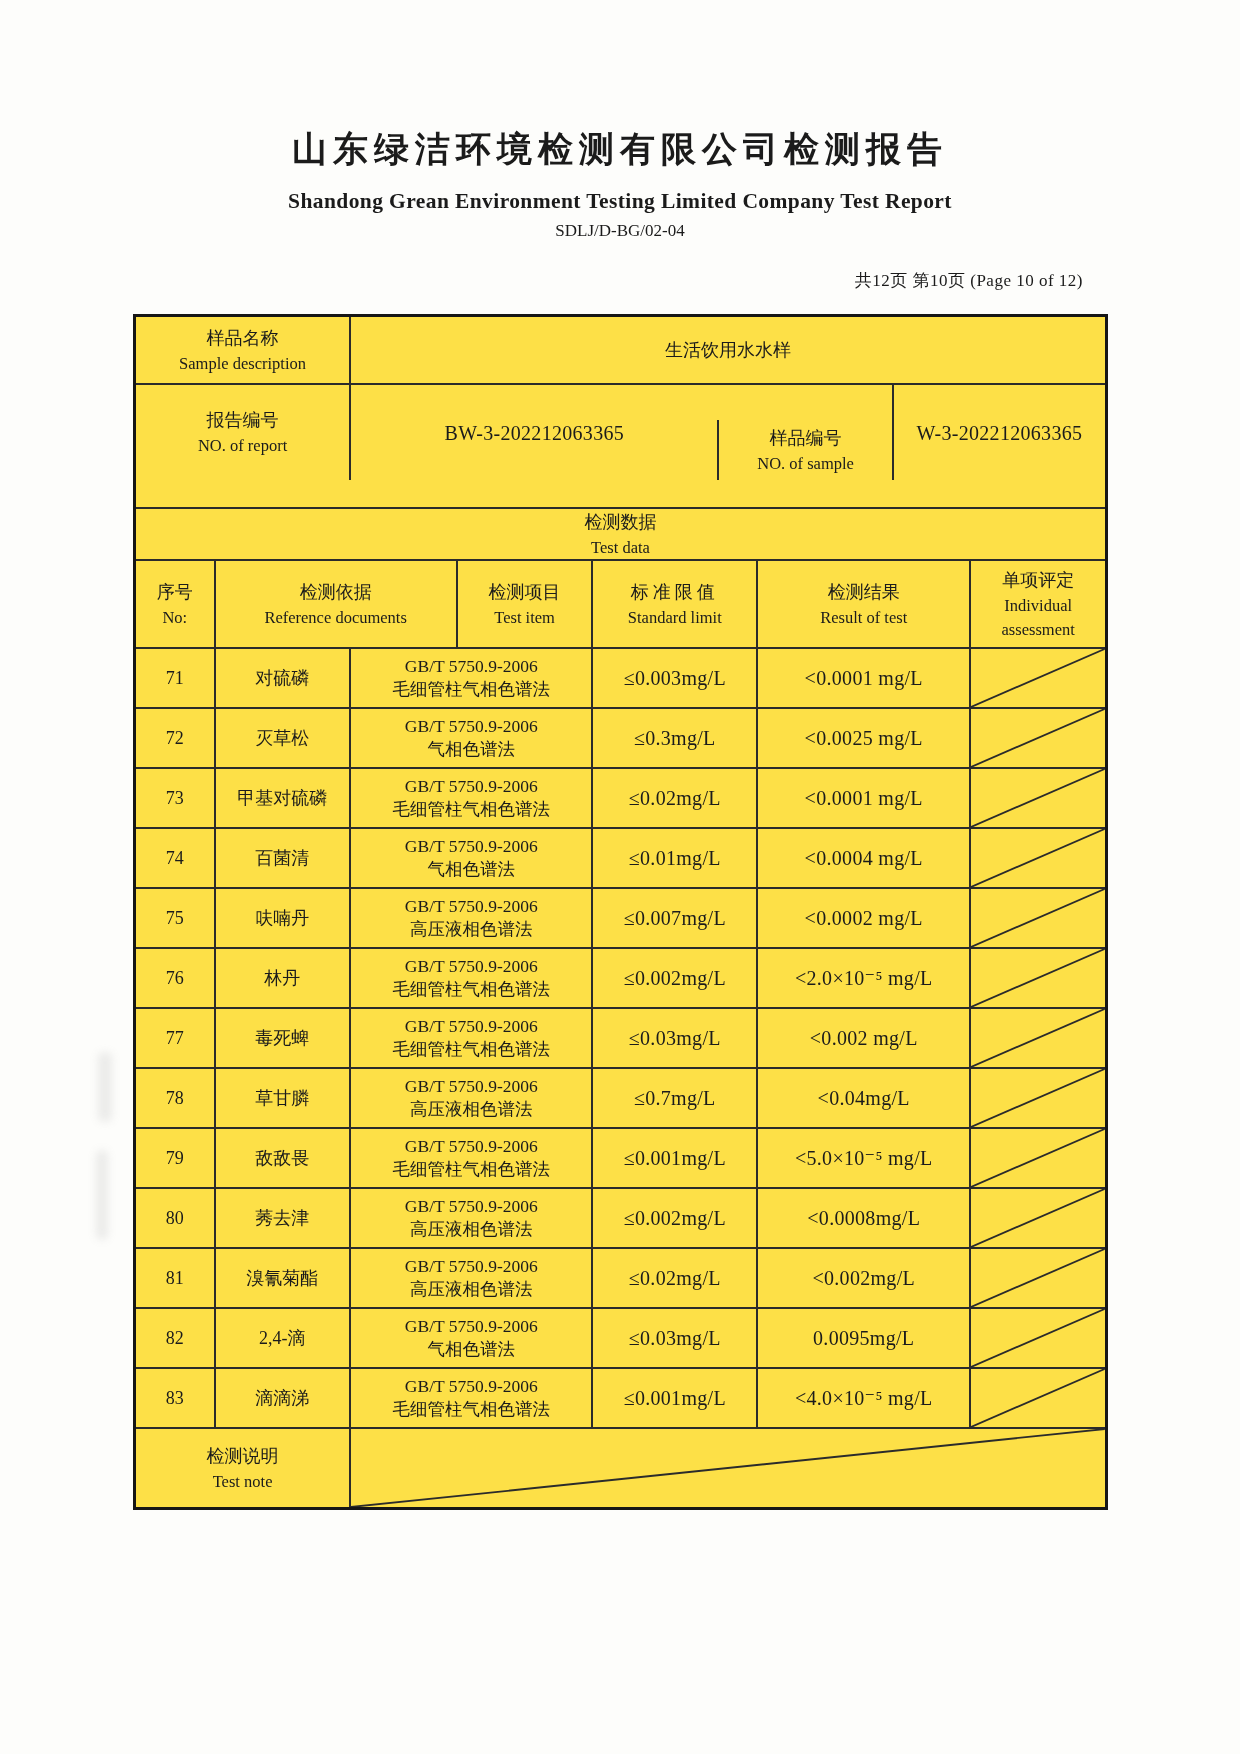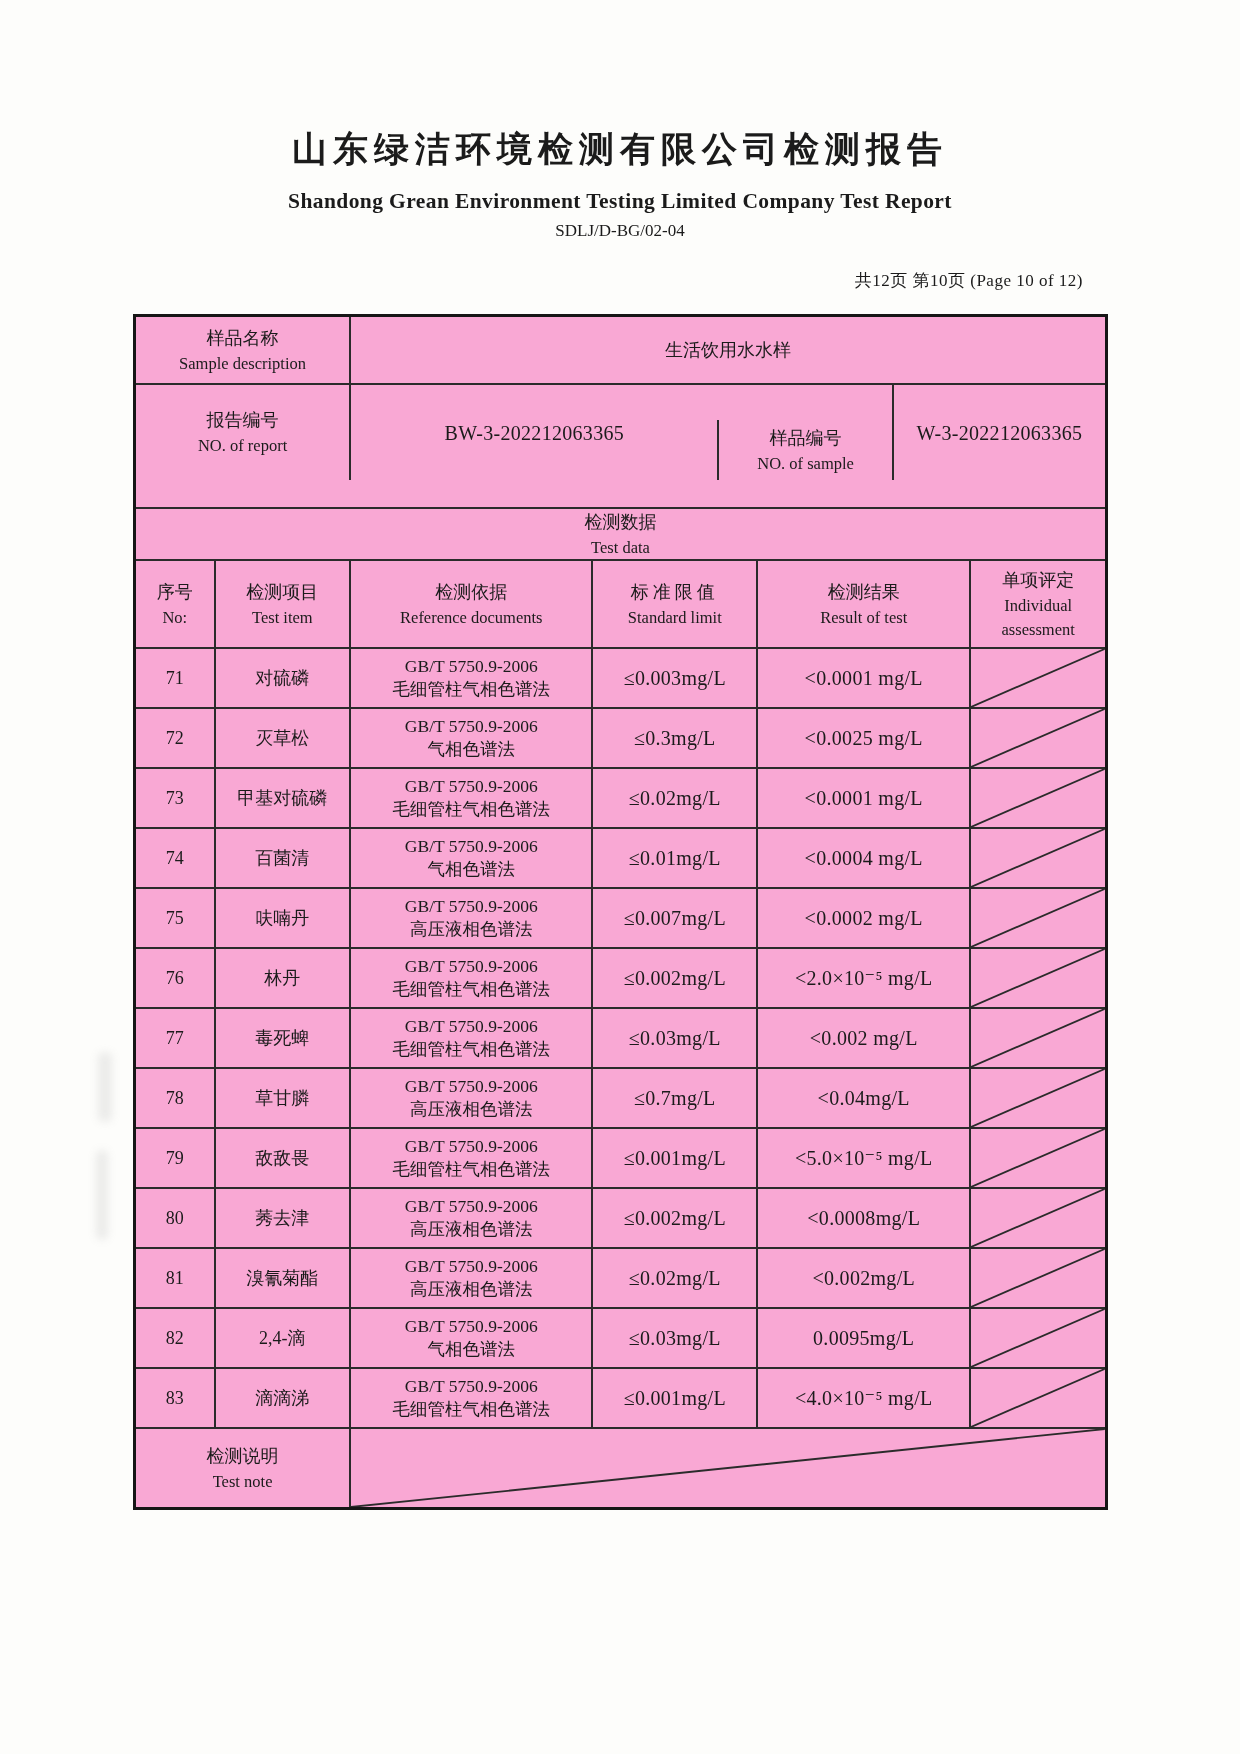--- a/index.html
+++ b/index.html
@@ -27,21 +27,21 @@
   .doc-code { margin-top:7px; font-size:17px; }
   .page-indicator {
     margin-top:28px; text-align:right; padding-right:157px; font-size:17px; letter-spacing:.5px;
   }
 
   .t-outer {
     margin:22px 0 0 133px;
     width:975px;
     border:3px solid #161616;
     box-sizing:border-box;
-    background:#f9a8d4;
+    background:#fde047;
   }
   .trow { display:flex; border-top:2px solid #2b2b2b; box-sizing:border-box; }
   .trow.first { border-top:none; }
   .tcell {
     border-left:2px solid #2b2b2b;
     box-sizing:border-box;
     display:flex; flex-direction:column;
     justify-content:center; align-items:center;
     text-align:center;
     padding:2px 4px;
@@ -131,27 +131,27 @@
         <div class="cn">检测数据</div>
         <div class="en">Test data</div>
       </div>
     </div>
 
     <div class="trow h-head">
       <div class="tcell noleft w-no">
         <div class="cn">序号</div>
         <div class="en">No:</div>
       </div>
+      <div class="tcell w-ref">
+        <div class="cn">检测依据</div>
+        <div class="en">Reference documents</div>
+      </div>
       <div class="tcell w-item">
         <div class="cn">检测项目</div>
         <div class="en">Test item</div>
-      </div>
-      <div class="tcell w-ref">
-        <div class="cn">检测依据</div>
-        <div class="en">Reference documents</div>
       </div>
       <div class="tcell w-limit">
         <div class="cn sp">标准限值</div>
         <div class="en">Standard limit</div>
       </div>
       <div class="tcell w-result">
         <div class="cn">检测结果</div>
         <div class="en">Result of test</div>
       </div>
       <div class="tcell w-assess">

